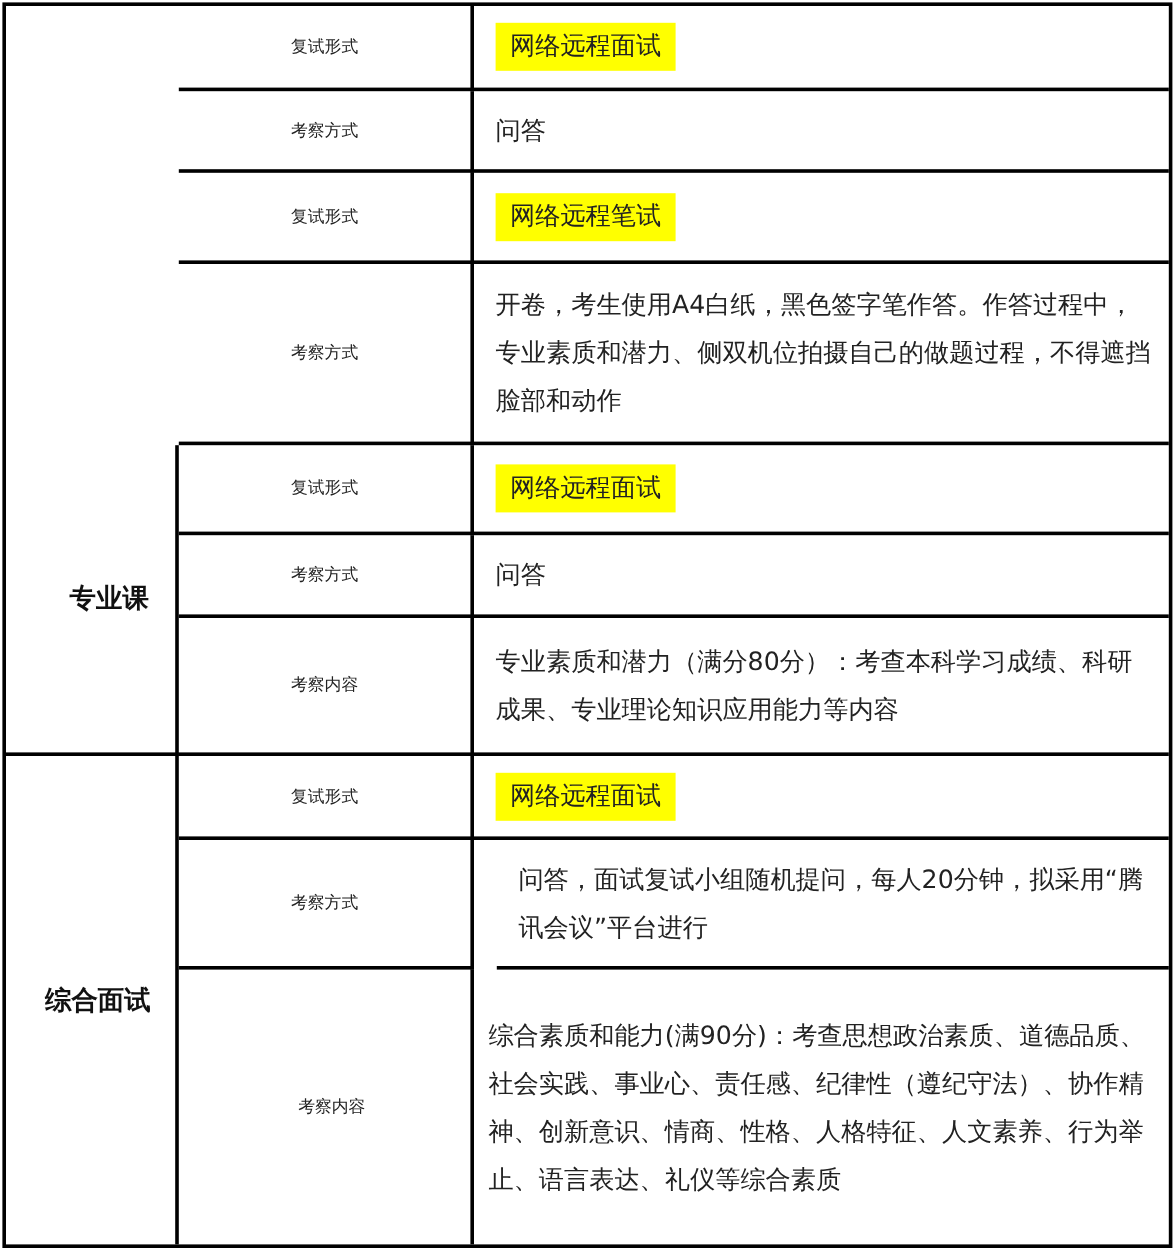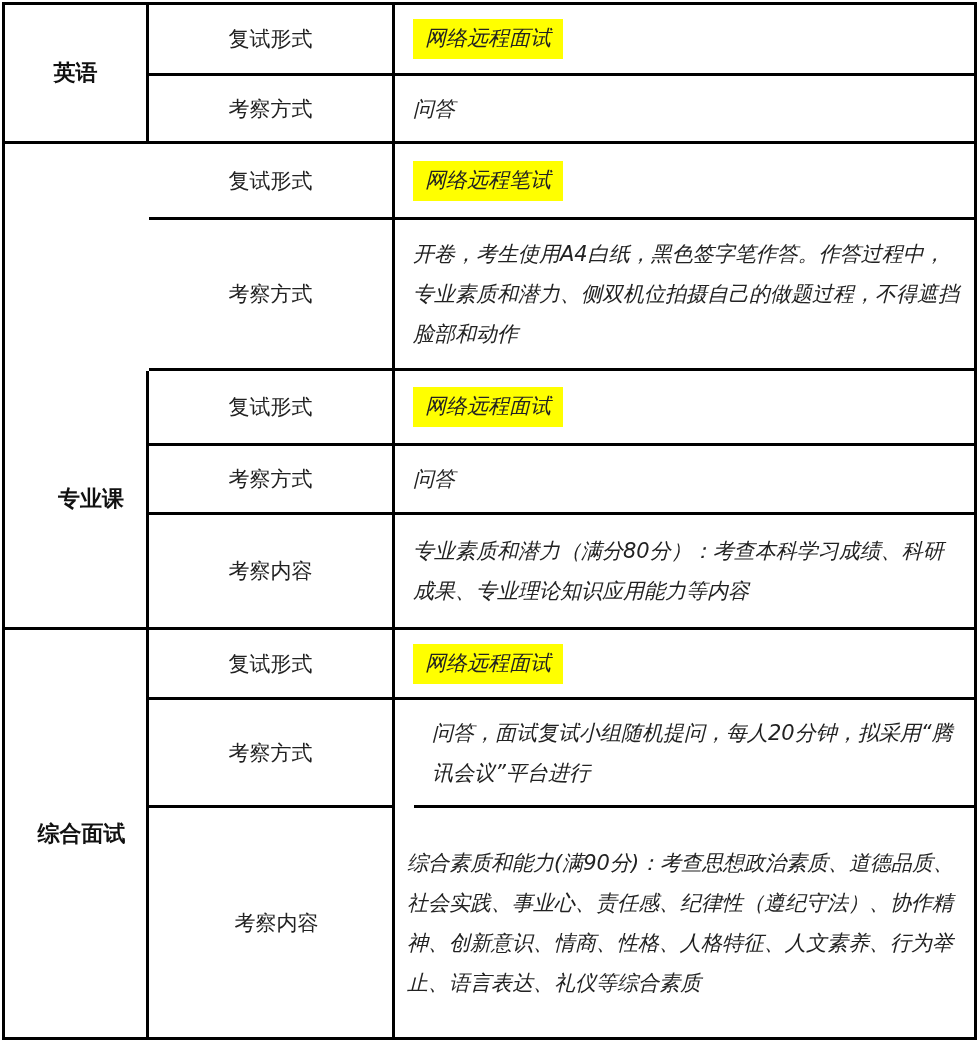--- a/index.html
+++ b/index.html
@@ -15,50 +15,47 @@
     display: grid;
     grid-template-columns: 144px 246px 1fr;
     width: 100%; height: 100%;
   }
   .cell {
     box-sizing: border-box;
     border-right: 3px solid #000;
     border-bottom: 3px solid #000;
     display: flex; align-items: center;
   }
-  .cell.last-col { border-right: none; font-style: italic; }
+  .cell.last-col { border-right: none; }
   .cell.last-row { border-bottom: none; padding-left: 12px; }
   .subject {
     justify-content: center;
     font-weight: bold; font-size: 22px; color: #111;
   }
   .label {
     justify-content: center;
-    font-size: 21px; color: #222;
+    font-size: 14px; color: #222;
   }
   .value {
     padding: 0 14px 0 18px;
     font-size: 21px; line-height: 40px; color: #222;
   }
   .hl {
     background: #ffff00;
     padding: 4px 12px 6px 12px;
     line-height: 30px;
   }
   .value .txt { display: block; }
 </style>
 </head>
 <body>
 
 <div class="tbl">
   <div class="grid" style="grid-template-rows: 71px 68px 76px 151px 75px 69px 115px 70px 108px 1fr;">
 
-    <div class="cell subject" style="grid-row: 1 / span 2; grid-column: 1;">
-      <span>英语</span>
-    </div>
     <div class="cell label" style="grid-row:1;grid-column:2;">
       <span>复试形式</span>
     </div>
     <div class="cell value last-col" style="grid-row:1;grid-column:3;">
       <span class="hl">网络远程面试</span>
     </div>
     <div class="cell label" style="grid-row:2;grid-column:2;">
       <span>考察方式</span>
     </div>
     <div class="cell value last-col" style="grid-row:2;grid-column:3;">

